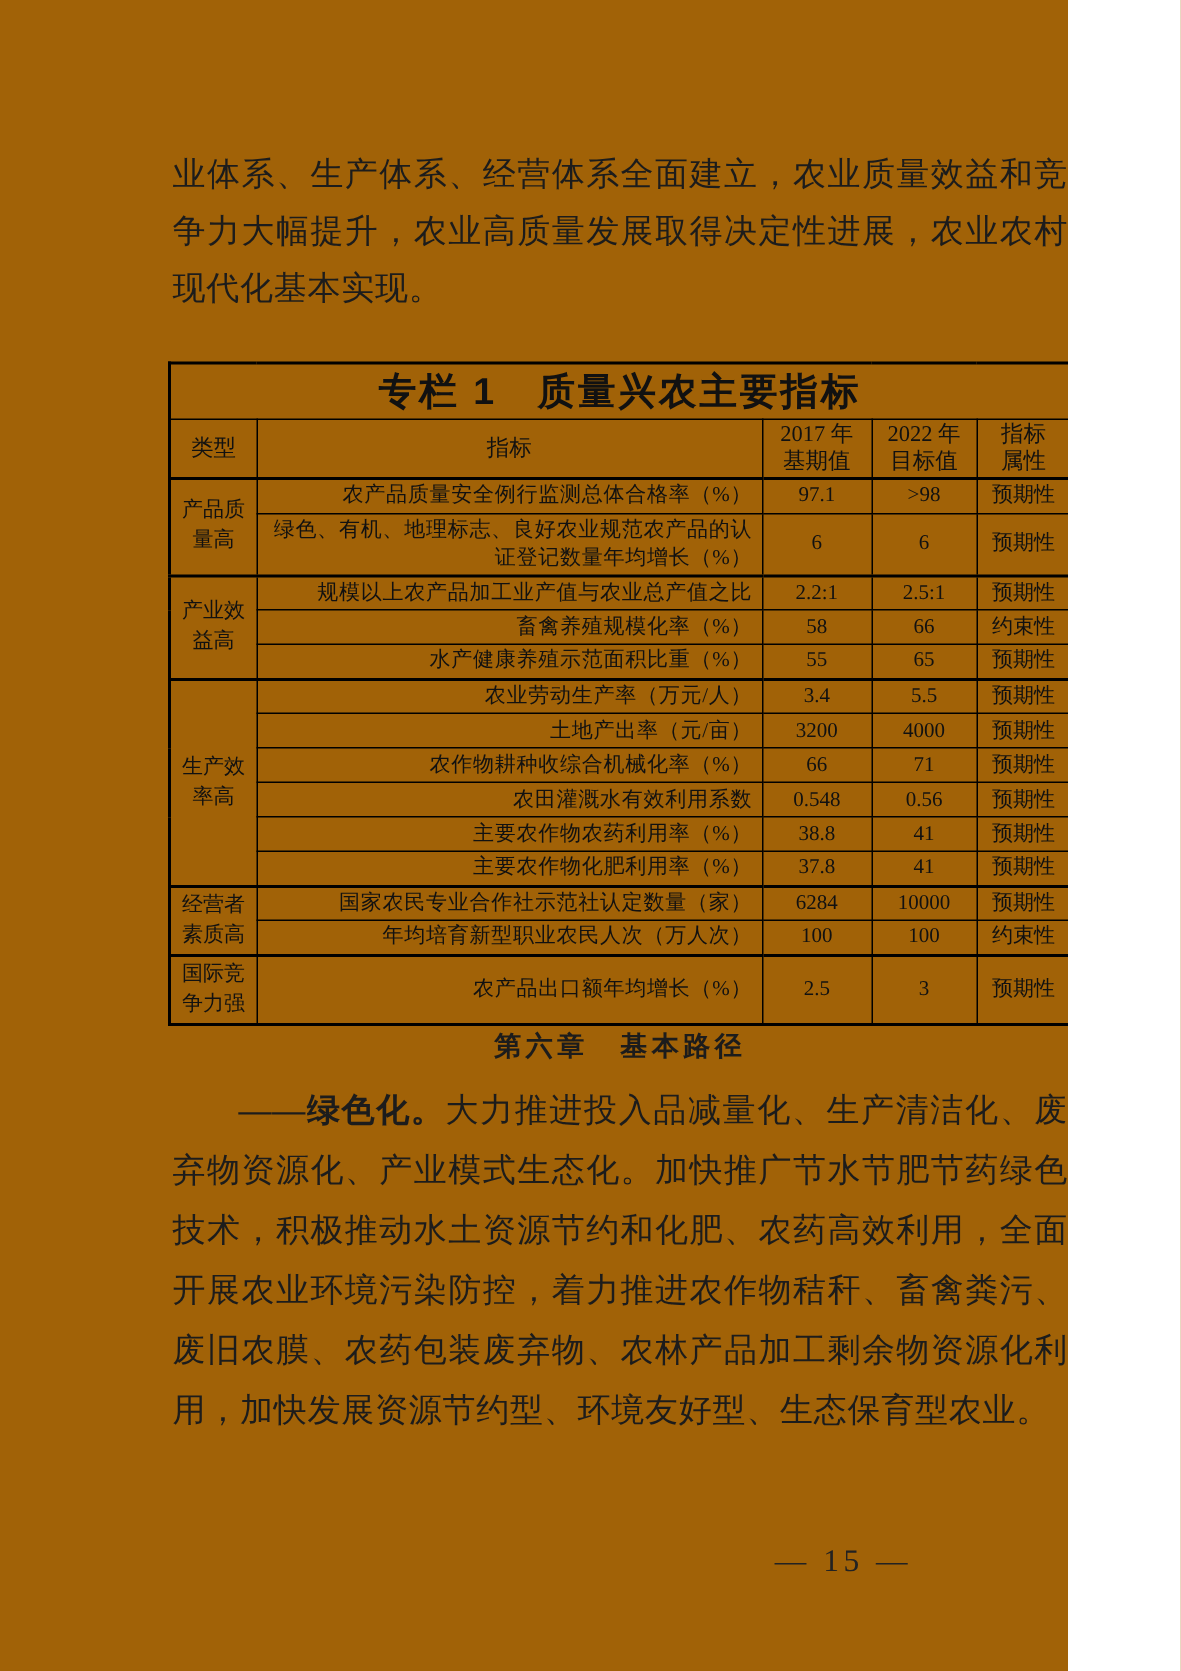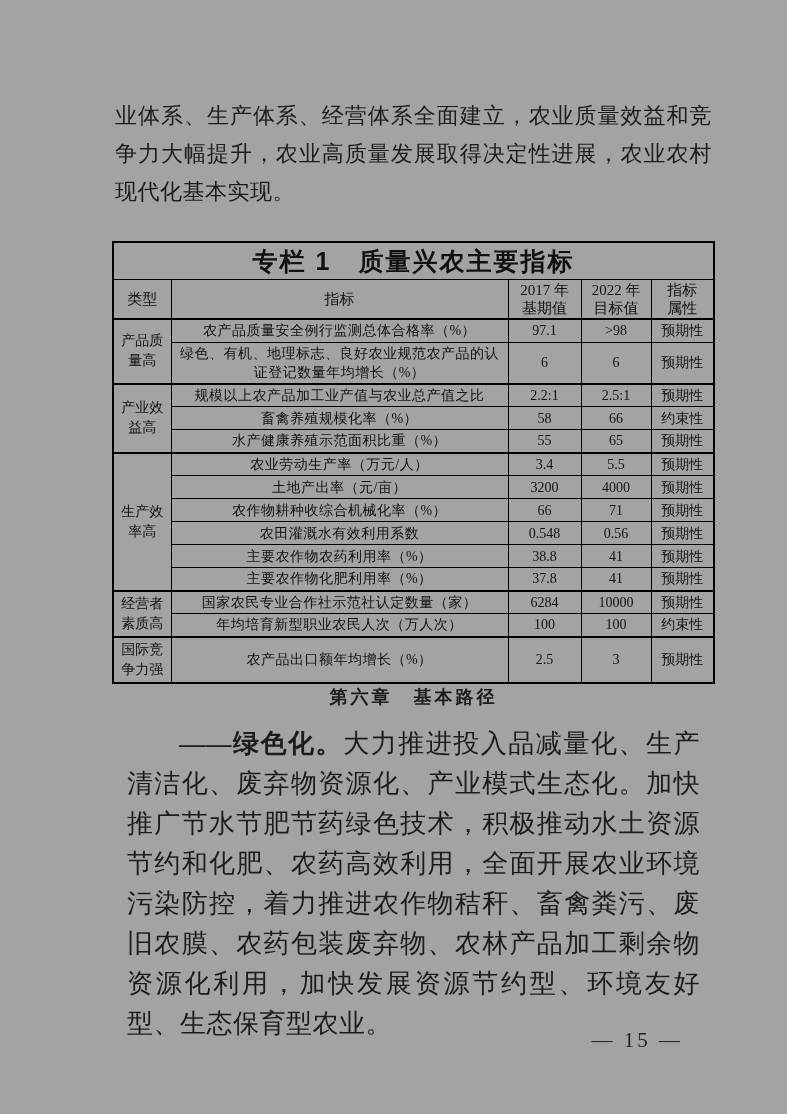--- a/index.html
+++ b/index.html
@@ -1,19 +1,19 @@
 <!DOCTYPE html>
 <html lang="zh"><head>
 <meta charset="utf-8">
 <style>
   html,body{margin:0;padding:0;background:#ffffff;}
   .page{
     position:relative;
-    width:787px;height:1114px;
-    background:#a3a3a3;
+    width:712px;height:1114px;
+    background:#a16207;
     color:#1c1c1c;
     font-family:"Liberation Serif","DejaVu Serif",serif;
     overflow:hidden;
   }
   
   .intro{
     position:absolute;left:115px;top:97px;width:597px;
     margin:0;font-size:22px;line-height:38px;
     text-align:justify;letter-spacing:0.5px;
   }
@@ -41,32 +41,32 @@
     font-family:"Liberation Sans","DejaVu Sans",sans-serif;
     font-weight:700;font-size:25px;letter-spacing:2px;
     border-bottom-width:1px;
   }
   .head td{
     height:36px;text-align:center;
     white-space:pre-line;font-size:15px;line-height:18px;
   }
   tr.data{height:23px;}
   td.type{text-align:center;padding:2px 3px;line-height:20px;}
-  td.ind{text-align:center;letter-spacing:0.5px;}
+  td.ind{text-align:right;letter-spacing:0.5px;}
   td.num{text-align:center;}
   tr.gs td{border-top-width:2px;}
   
   .bodytext{position:absolute;left:115px;top:682px;width:597px;}
   .chapter-heading{
     margin:0 0 8px 0;text-align:center;
     font-family:"Liberation Sans","DejaVu Sans",sans-serif;
     font-size:18px;font-weight:700;line-height:30px;letter-spacing:3px;
   }
   .bodytext p{
-    margin:12px;font-size:26px;line-height:40px;
+    margin:0;font-size:22px;line-height:40px;
     text-align:justify;text-indent:2em;letter-spacing:0.5px;
   }
   .lead{font-weight:700;}
   .pagenum{
     position:absolute;top:1028px;right:104px;
     font-size:21px;letter-spacing:3px;color:#222;
   }
 </style>
 </head>
 <body>

